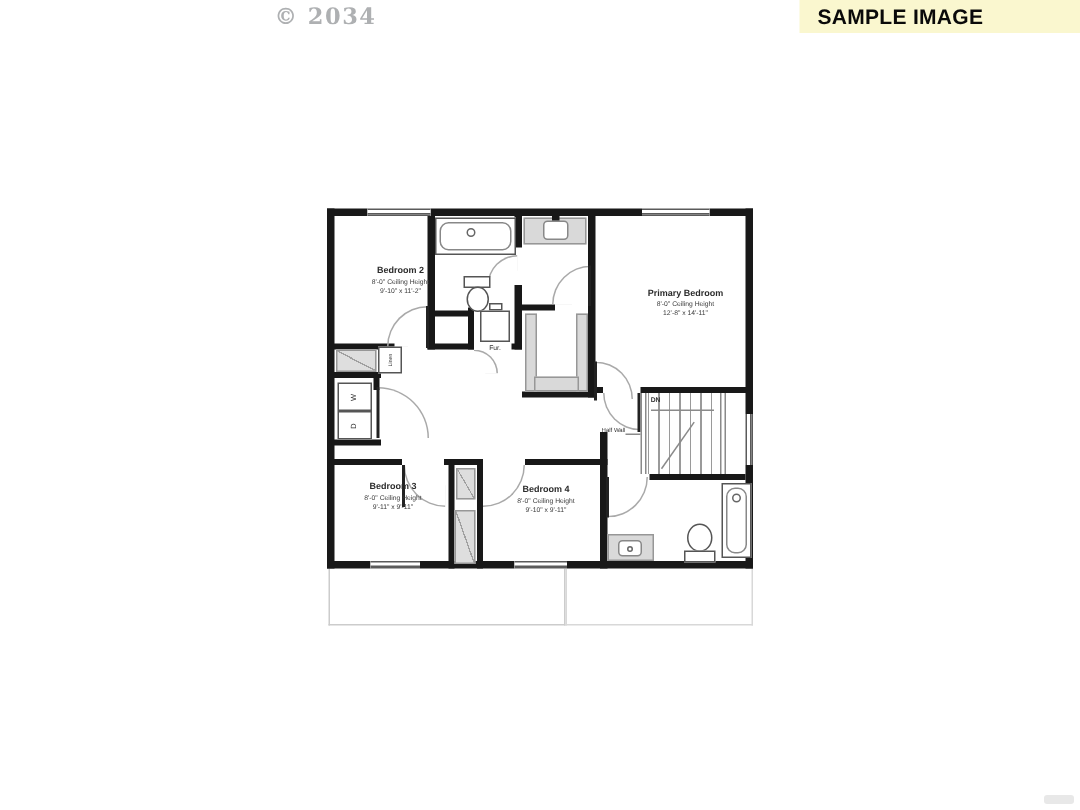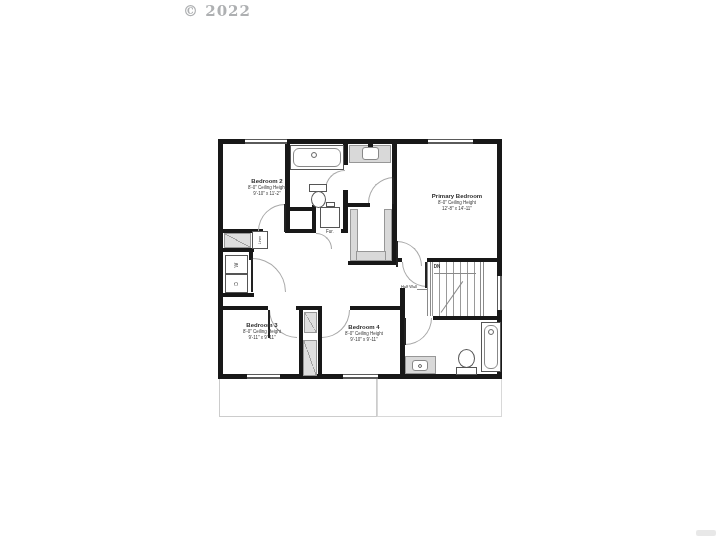--- a/index.html
+++ b/index.html
@@ -39,21 +39,22 @@
   .faint{position:absolute;border:1px solid #cccccc;border-top:none;box-sizing:border-box;}
   .faint2{position:absolute;border:1px solid #d8d8d8;border-top:none;box-sizing:border-box;}
   .diag{position:absolute;width:38px;height:1px;background:#8a8a8a;transform:rotate(-55deg);transform-origin:left center;}
   .corner{position:absolute;background:#e2e2e2;opacity:.8;border-radius:2px;}
 </style>
 </head>
 <body>
 
 <div id="screen">
 
-  <div class="watermark">© 2022</div>
+  <div class="watermark">© 2034</div>
+  <div class="banner">SAMPLE IMAGE</div>
 
   <div class="faint" style="left:219px;top:379px;width:158px;height:38px;"></div>
   <div class="faint2" style="left:377px;top:379px;width:125px;height:38px;"></div>
 
   <div class="w" style="left:218px;top:139px;width:27px;height:5px;"></div>
   <div class="w" style="left:287px;top:139px;width:141px;height:5px;"></div>
   <div class="w" style="left:473px;top:139px;width:29px;height:5px;"></div>
   <div class="w" style="left:218px;top:374px;width:29px;height:5px;"></div>
   <div class="w" style="left:280px;top:374px;width:63px;height:5px;"></div>
   <div class="w" style="left:378px;top:374px;width:124px;height:5px;"></div>

